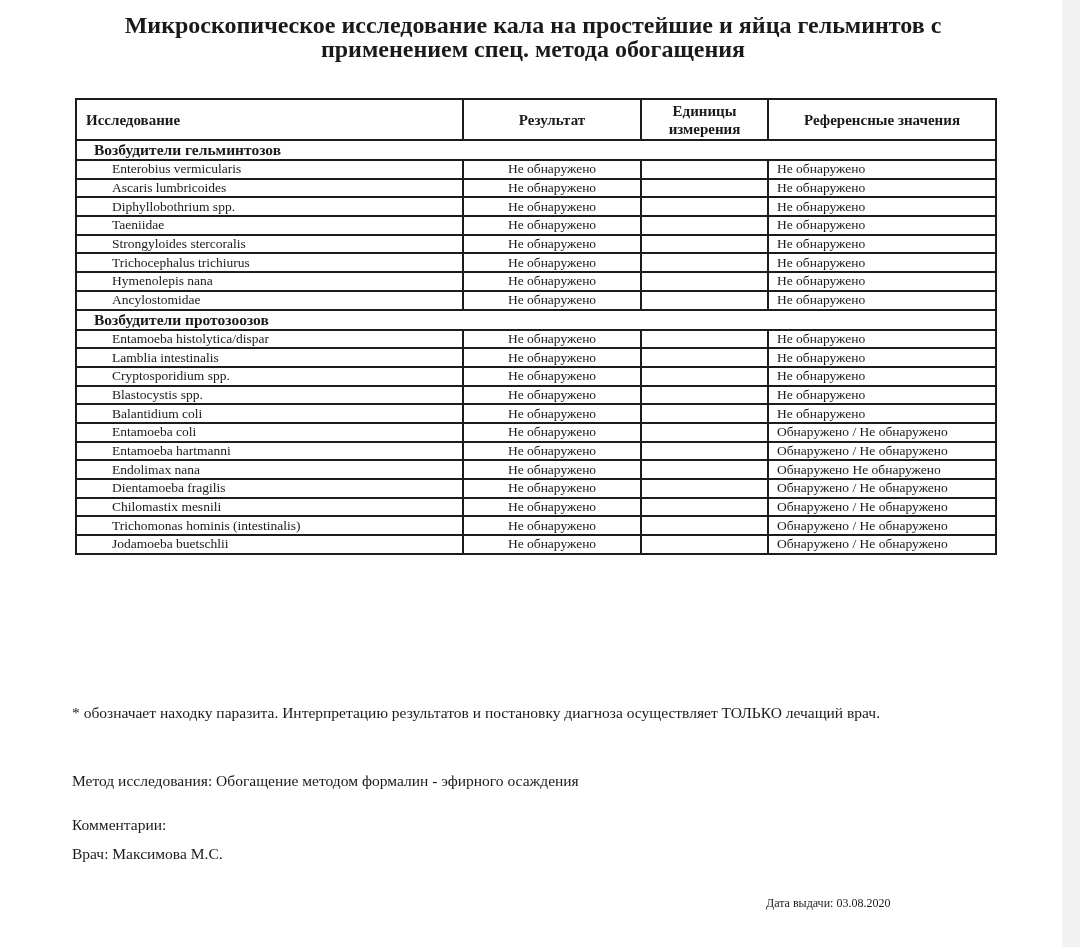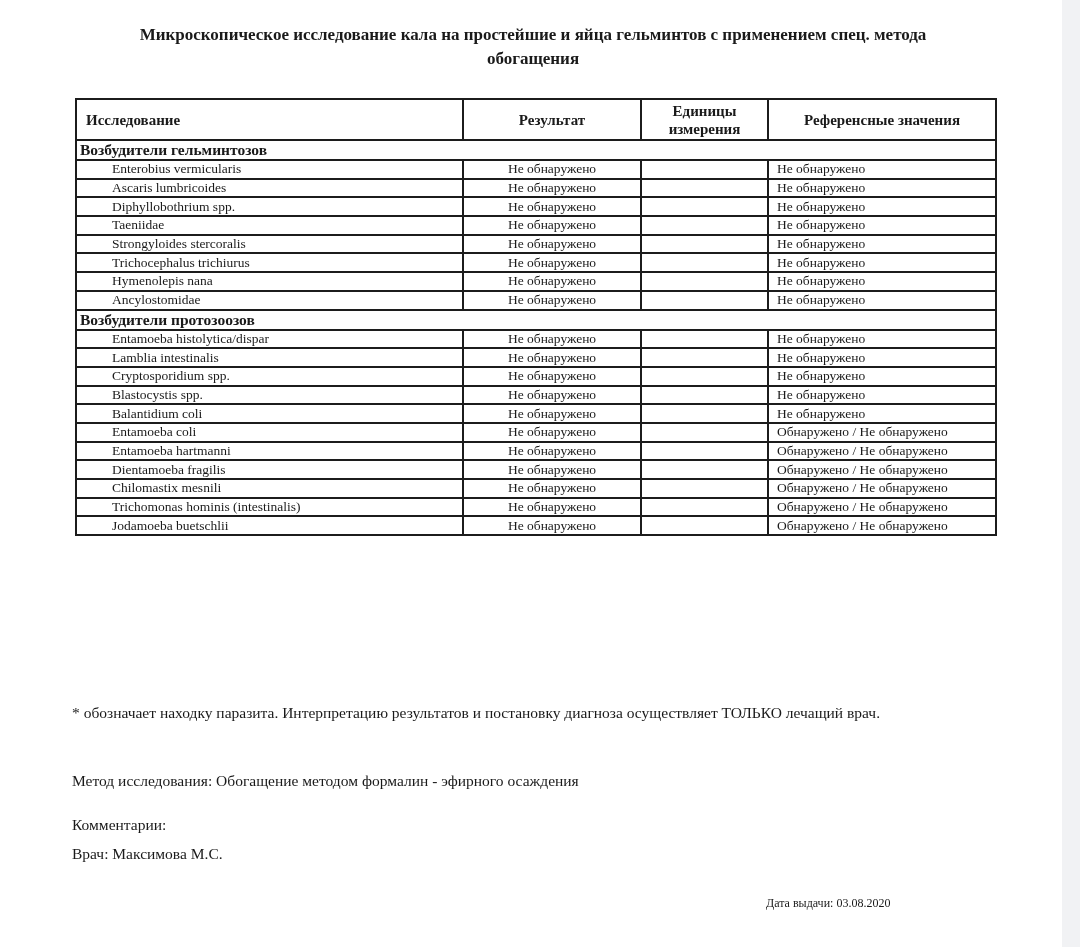--- a/index.html
+++ b/index.html
@@ -11,24 +11,24 @@
     color: #1a1a1a;
     position: relative;
     overflow: hidden;
   }
   .edge-strip {
     position: absolute; top: 0; right: 0;
     width: 18px; height: 947px;
     background: #f1f2f4;
   }
   .doc-title {
-    position: absolute; top: 23px; left: 110px; width: 846px;
+    position: absolute; top: 13px; left: 110px; width: 846px;
     text-align: center;
     font-weight: bold;
-    font-size: 17px;
+    font-size: 24px;
     line-height: 24px;
   }
   table.report-table {
     position: absolute; top: 98px; left: 75px;
     width: 920px;
     border-collapse: collapse;
     table-layout: fixed;
   }
   .report-table th, .report-table td {
     border: 2px solid #1c1c1c;
@@ -41,21 +41,21 @@
     font-weight: bold;
     height: 41px;
     text-align: center;
     line-height: 18px;
   }
   .report-table th.col-test { text-align: left; padding-left: 9px; }
   tr.section-row td {
     font-weight: bold;
     font-size: 15.5px;
     text-align: left;
-    padding-left: 3px;
+    padding-left: 17px;
     height: 18px;
     white-space: nowrap;
   }
   tr.data-row td {
     font-size: 13.5px;
     height: 18.7px;
     white-space: nowrap;
   }
   tr.data-row td.col-test { text-align: left; padding-left: 35px; }
   tr.data-row td.col-result { text-align: center; }
@@ -186,20 +186,26 @@
         <td class="col-units"></td>
         <td class="col-ref">Обнаружено / Не обнаружено</td>
       </tr>
       <tr class="data-row">
         <td class="col-test">Entamoeba hartmanni</td>
         <td class="col-result">Не обнаружено</td>
         <td class="col-units"></td>
         <td class="col-ref">Обнаружено / Не обнаружено</td>
       </tr>
       <tr class="data-row">
+        <td class="col-test">Endolimax nana</td>
+        <td class="col-result">Не обнаружено</td>
+        <td class="col-units"></td>
+        <td class="col-ref">Обнаружено  Не обнаружено</td>
+      </tr>
+      <tr class="data-row">
         <td class="col-test">Dientamoeba fragilis</td>
         <td class="col-result">Не обнаружено</td>
         <td class="col-units"></td>
         <td class="col-ref">Обнаружено / Не обнаружено</td>
       </tr>
       <tr class="data-row">
         <td class="col-test">Chilomastix mesnili</td>
         <td class="col-result">Не обнаружено</td>
         <td class="col-units"></td>
         <td class="col-ref">Обнаружено / Не обнаружено</td>

